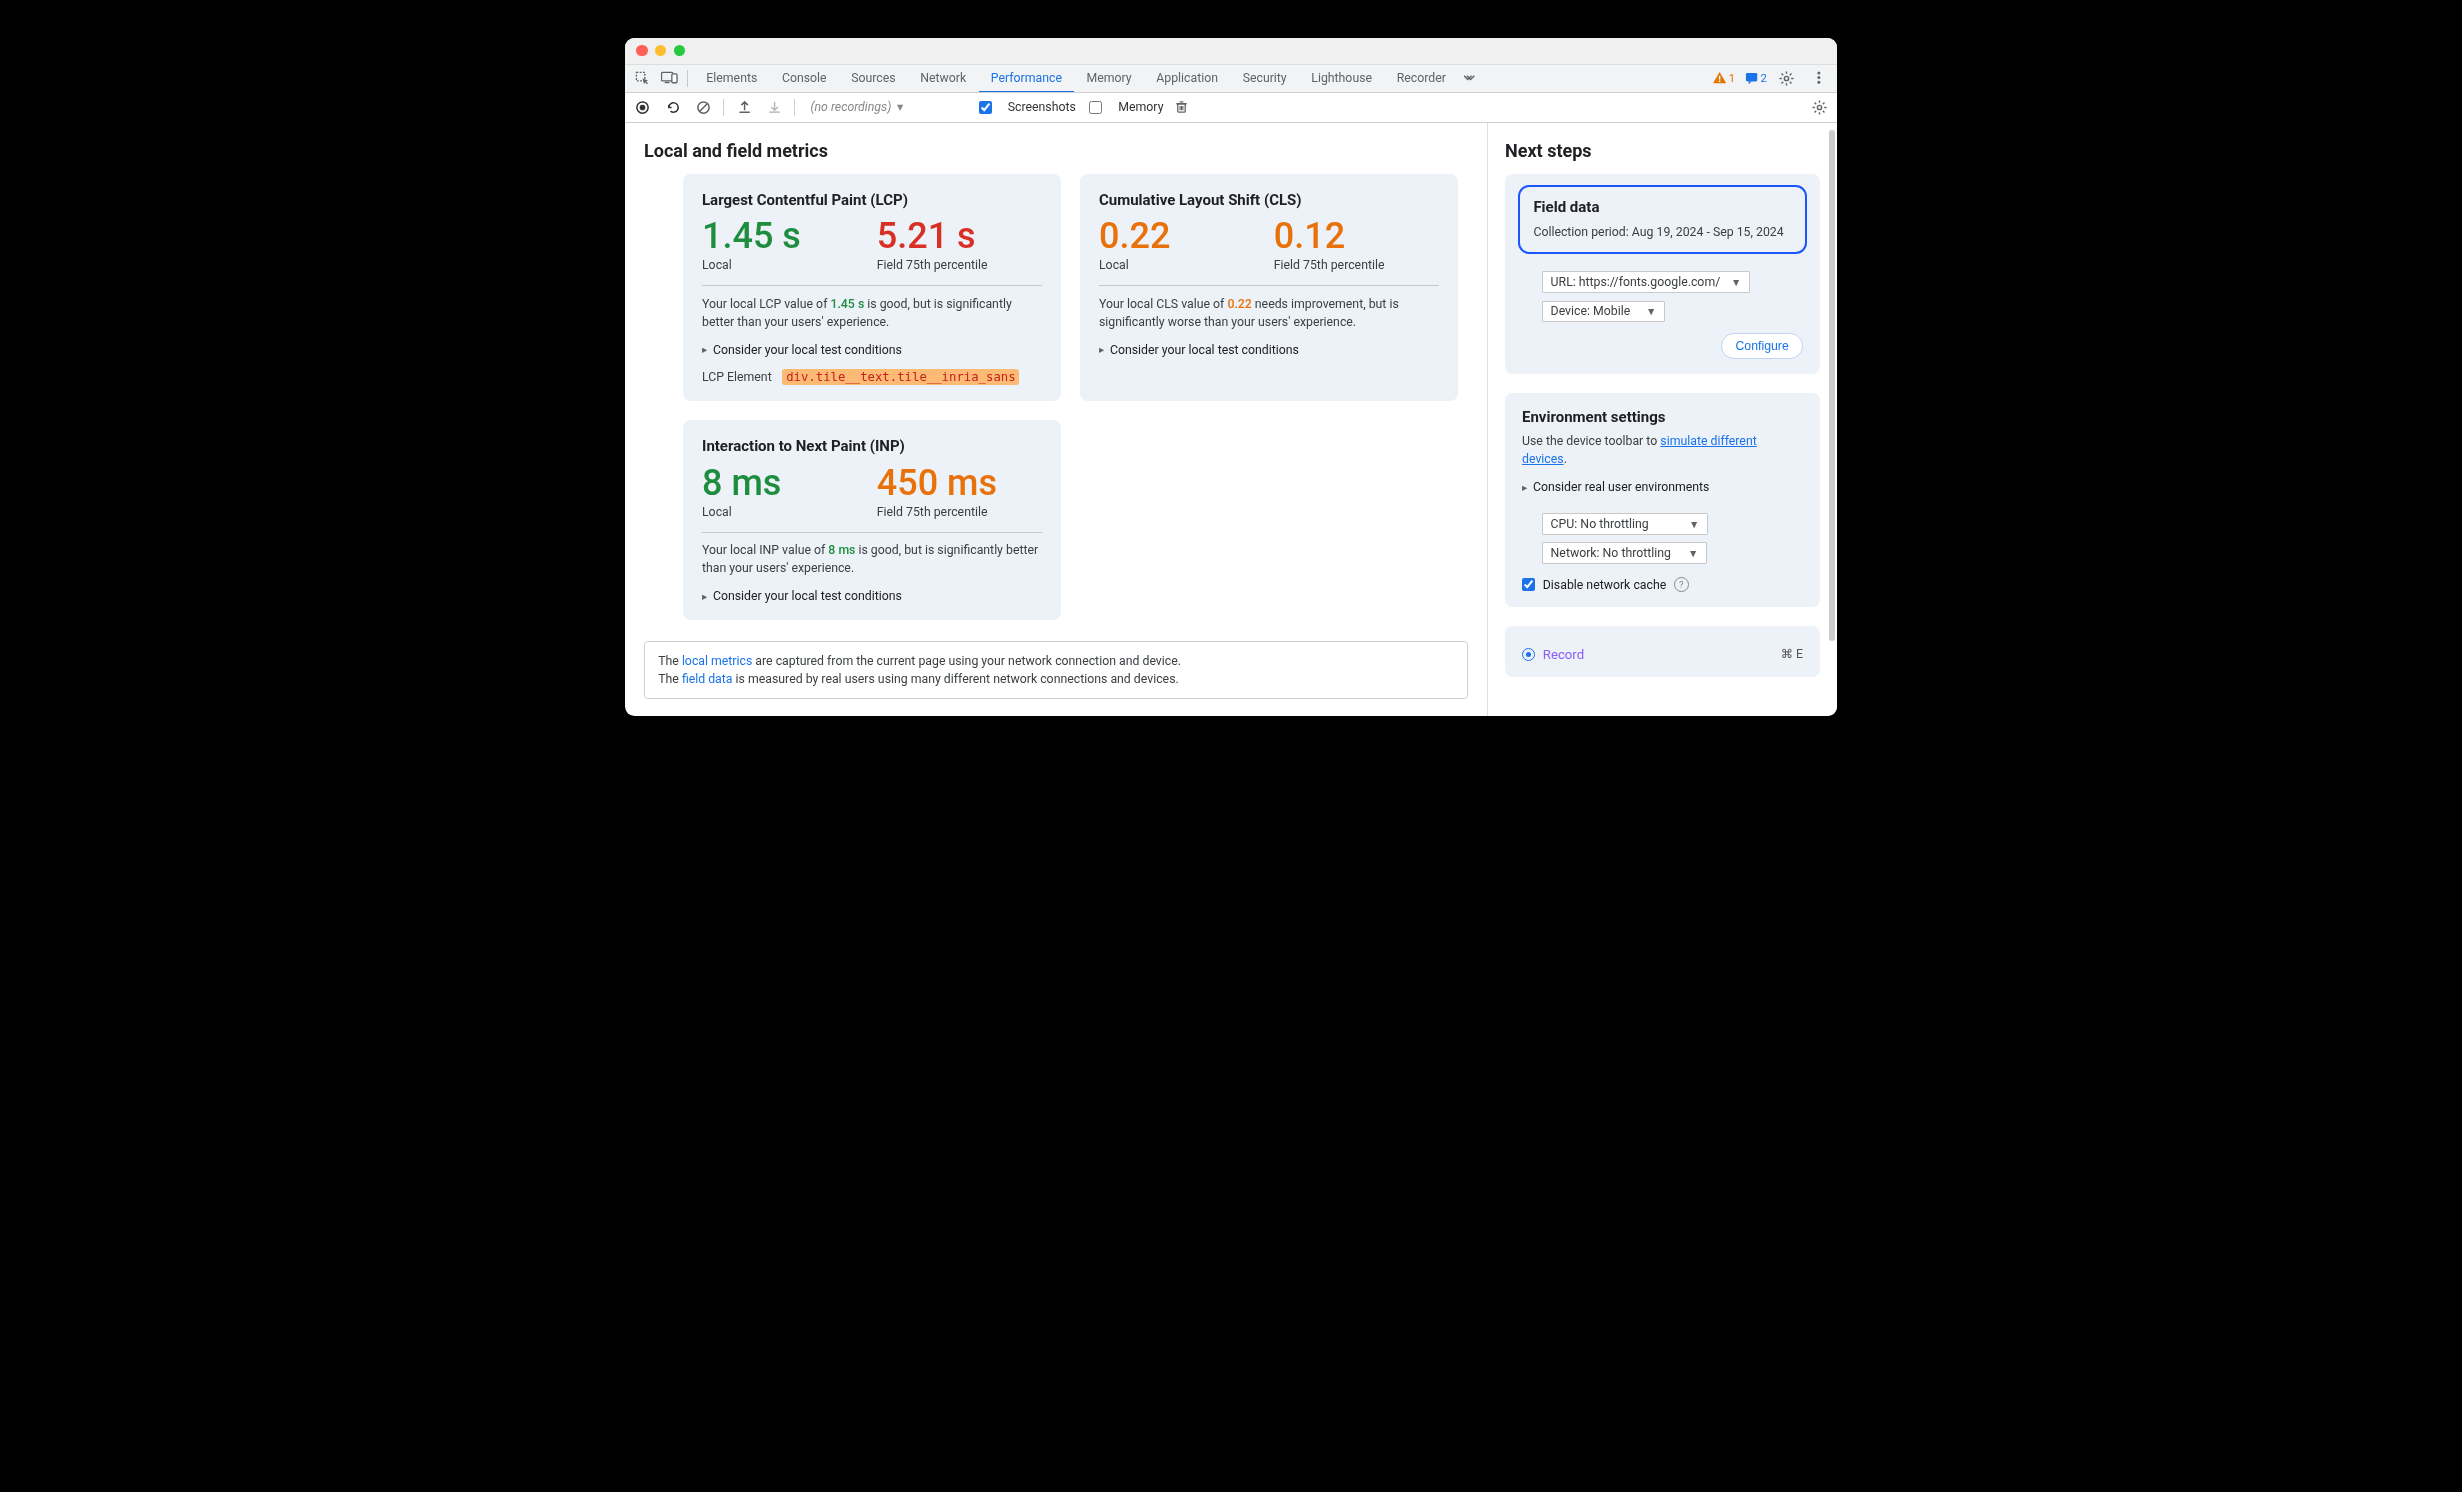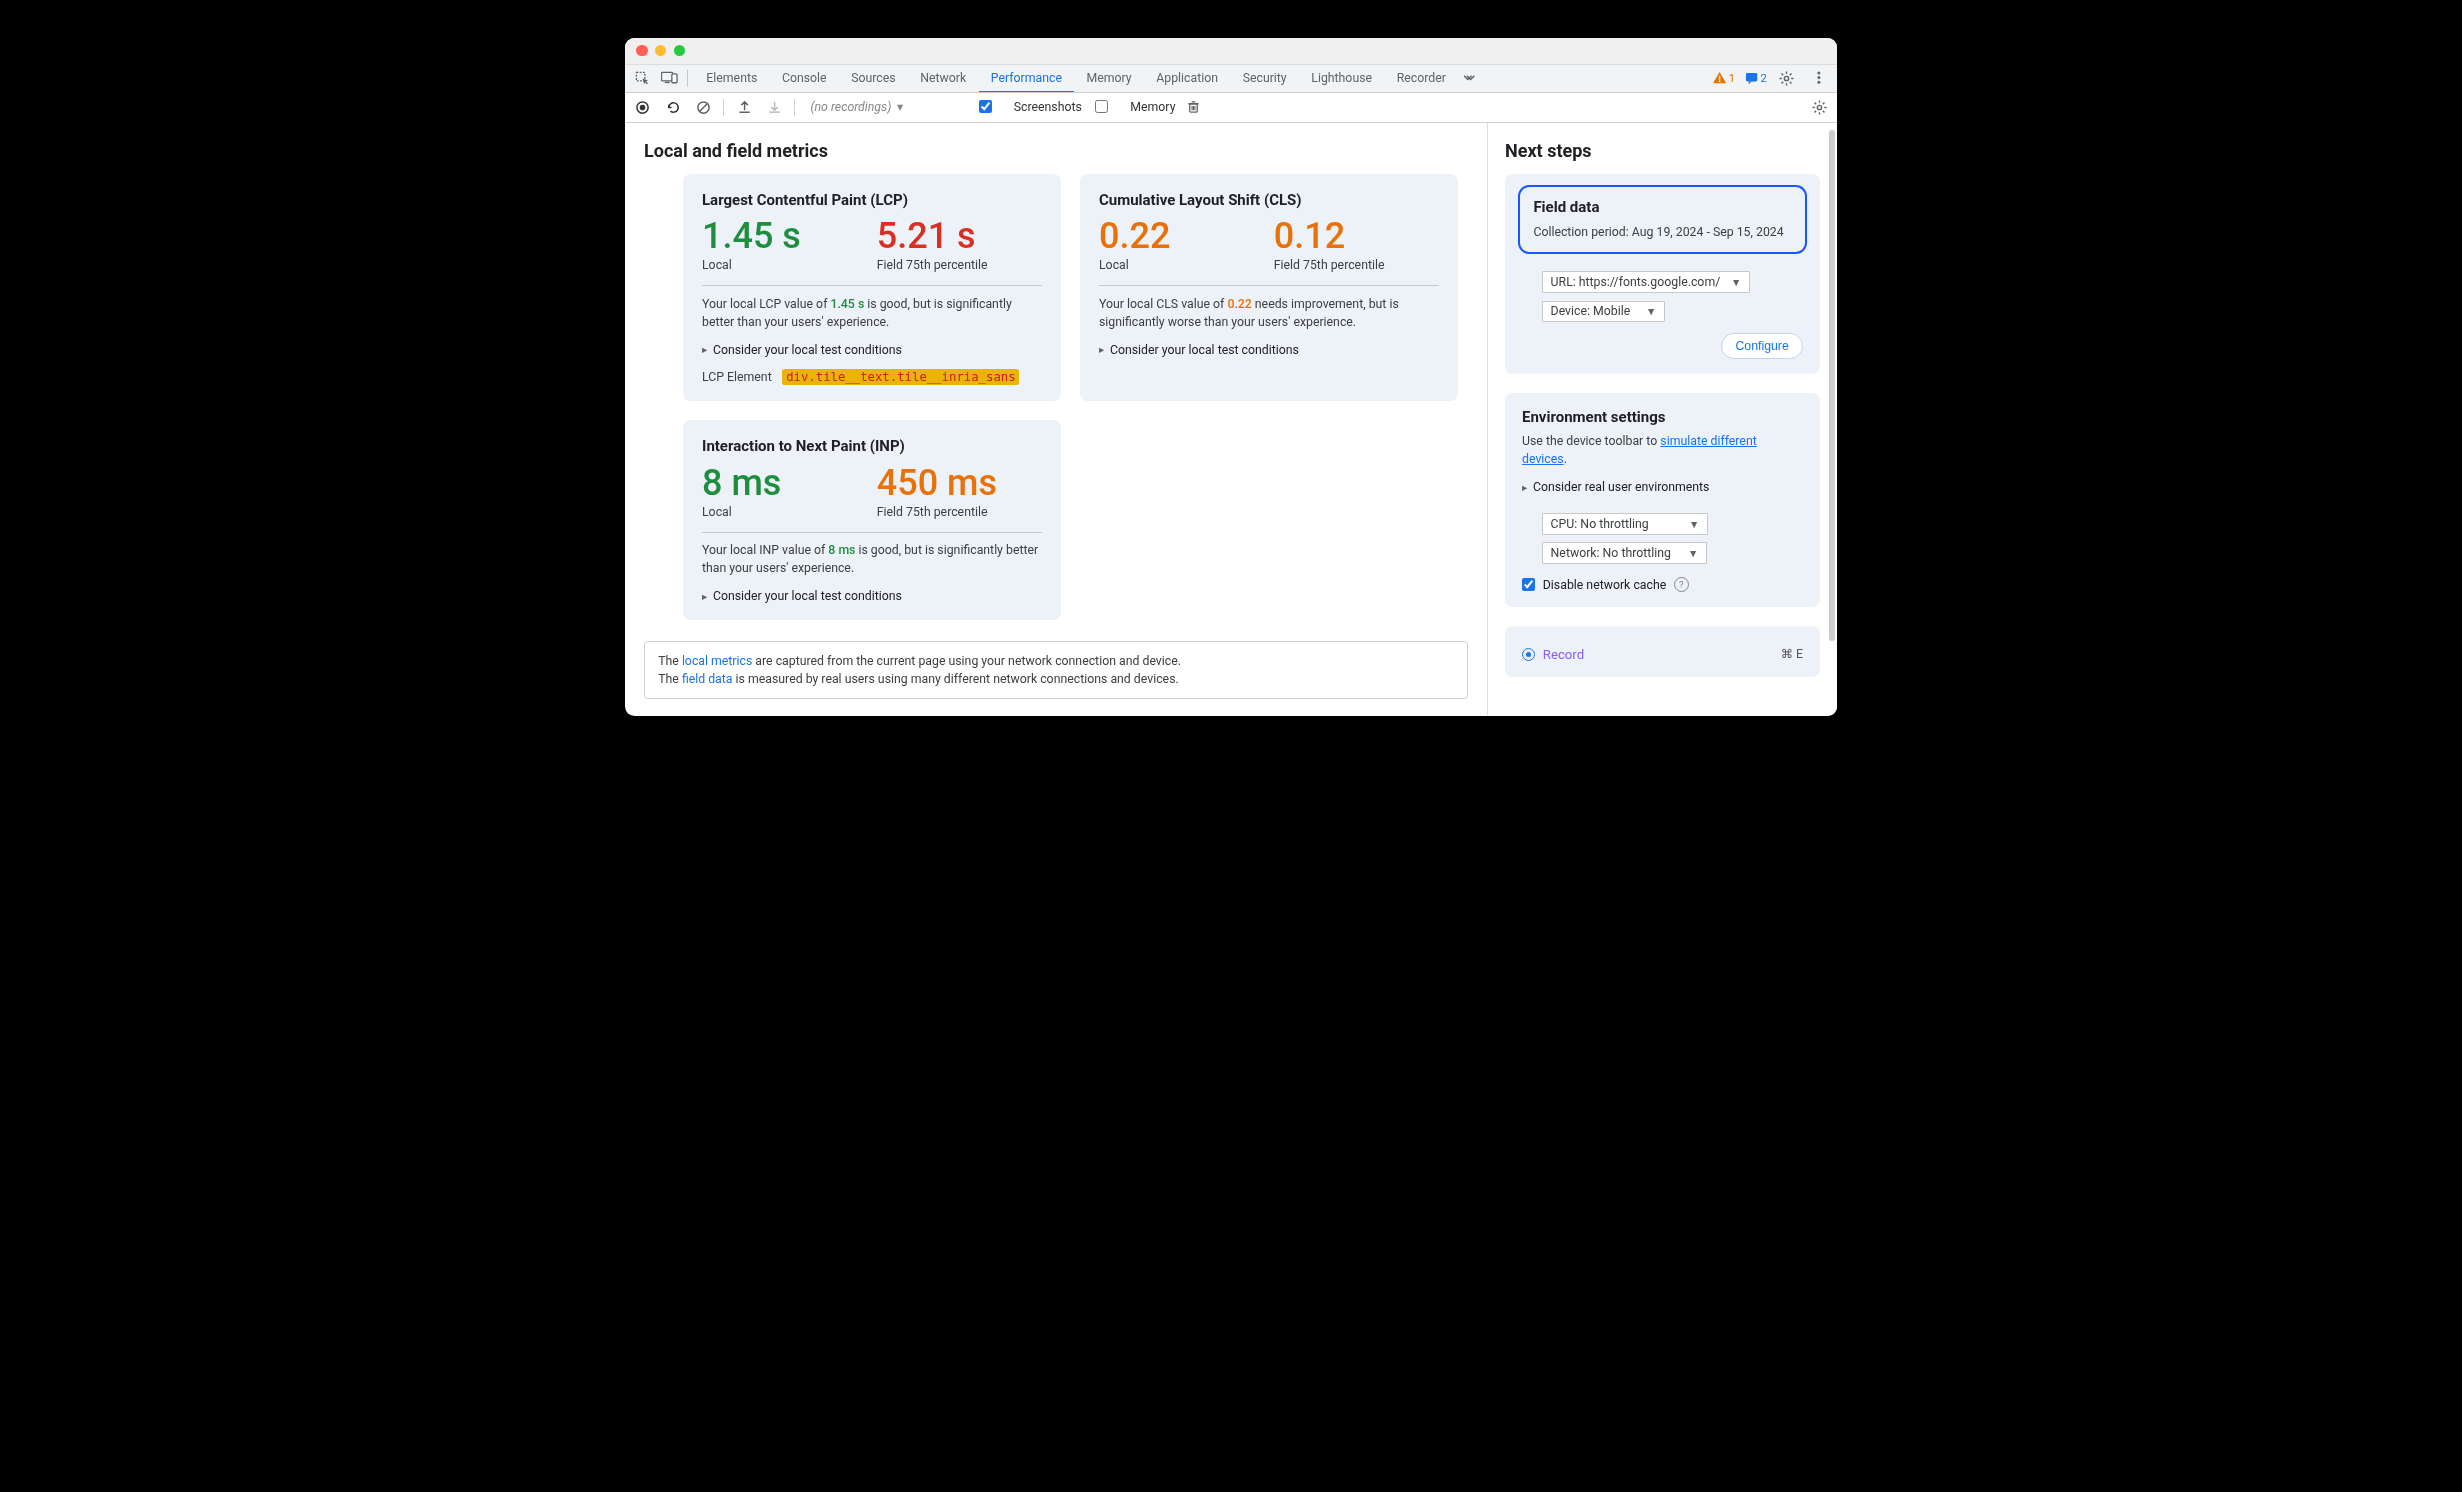--- a/index.html
+++ b/index.html
@@ -74,21 +74,21 @@
     padding:0 5.7px; gap:5.7px; background:#fff;
   }
   .toolbar .iconbtn{width:24.6px;height:24.6px;display:flex;align-items:center;justify-content:center;color:#5f6368;cursor:pointer;border-radius:3.8px;}
   .toolbar .sep{width:0.9px;height:17px;background:#d0d0d0;margin:0 1.9px;}
   .dropdown {
     display:flex;align-items:center;gap:5.7px;
     min-width:170px;padding:0 7.6px;height:21px;
     color:#888;font-style:italic;cursor:pointer;
   }
   .dropdown .caret{color:#888;font-style:normal;}
-  .chk{display:flex;align-items:flex-start;gap:22px;color:#333;font-size:12.3px;}
+  .chk{display:flex;align-items:flex-end;gap:16px;color:#333;font-size:12.3px;}
   .chk input{width:13.2px;height:13.2px;accent-color:#1a73e8;}
   .toolbar .right{margin-left:auto;}
   
   .body{display:flex;}
   .main{flex:1;padding:17px 19px 17px 19px;overflow:auto;}
   .side{width:350px;border-left:0.9px solid #e0e0e0;padding:17px 17px 17px 17px;background:#fff;min-height:586px;position:relative;}
   .vscroll{position:absolute;right:1.9px;top:7.6px;width:6.6px;height:511px;background:#ccc;border-radius:3.8px;}
   h1.section{font-size:18px;font-weight:700;margin-bottom:13.2px;color:#202124;}
   
   .cards{display:flex;gap:19px;flex-wrap:wrap;padding-left:39px;}
@@ -104,21 +104,21 @@
   .big-val.mid{color:#e8710a;}
   .sublabel{font-size:12.3px;color:#3c4043;margin-top:4px;}
   .divider{border:none;border-top:0.9px solid #c8c8c8;margin:13.2px 0 9.5px;}
   .para{font-size:12.3px;color:#3c4043;line-height:1.45;}
   .para .good-inline{color:#1e8e3e;font-weight:500;}
   .para .mid-inline{color:#e8710a;font-weight:500;}
   .disclosure{display:flex;align-items:center;gap:5.7px;font-size:12.3px;color:#202124;margin-top:11.3px;cursor:pointer;}
   .disclosure::before{content:"▸";font-size:10.4px;color:#5f6368;}
   .lcp-el-row{margin-top:13.2px;font-size:12.3px;}
   .lcp-el-row .label{color:#3c4043;margin-right:7.6px;}
-  .lcp-el-row .code{background:#eab308;color:#c5221f;font-family:ui-monospace,Menlo,monospace;padding:0.9px 3.8px;border-radius:2.8px;}
+  .lcp-el-row .code{background:#fdba74;color:#c5221f;font-family:ui-monospace,Menlo,monospace;padding:0.9px 3.8px;border-radius:2.8px;}
   
   .footerbox{
     margin-top:21px;border:0.9px solid #d0d0d0;border-radius:3.8px;padding:9.5px 13.2px;font-size:12.3px;color:#3c4043;line-height:1.5;
   }
   .footerbox a{color:#1a73e8;text-decoration:none;}
   
   .side-card{border-radius:7.6px;padding:15px 17px;margin-bottom:19px;}
   .side-card.blue{background:#edf1f8;}
   .side-card h3{font-size:15px;font-weight:700;margin-bottom:7.6px;}
   .highlight-ring{border:2.8px solid #1a56ff;border-radius:11.3px;padding:11.3px 13.2px;margin:-3.8px -3.8px 9.5px -3.8px;}

